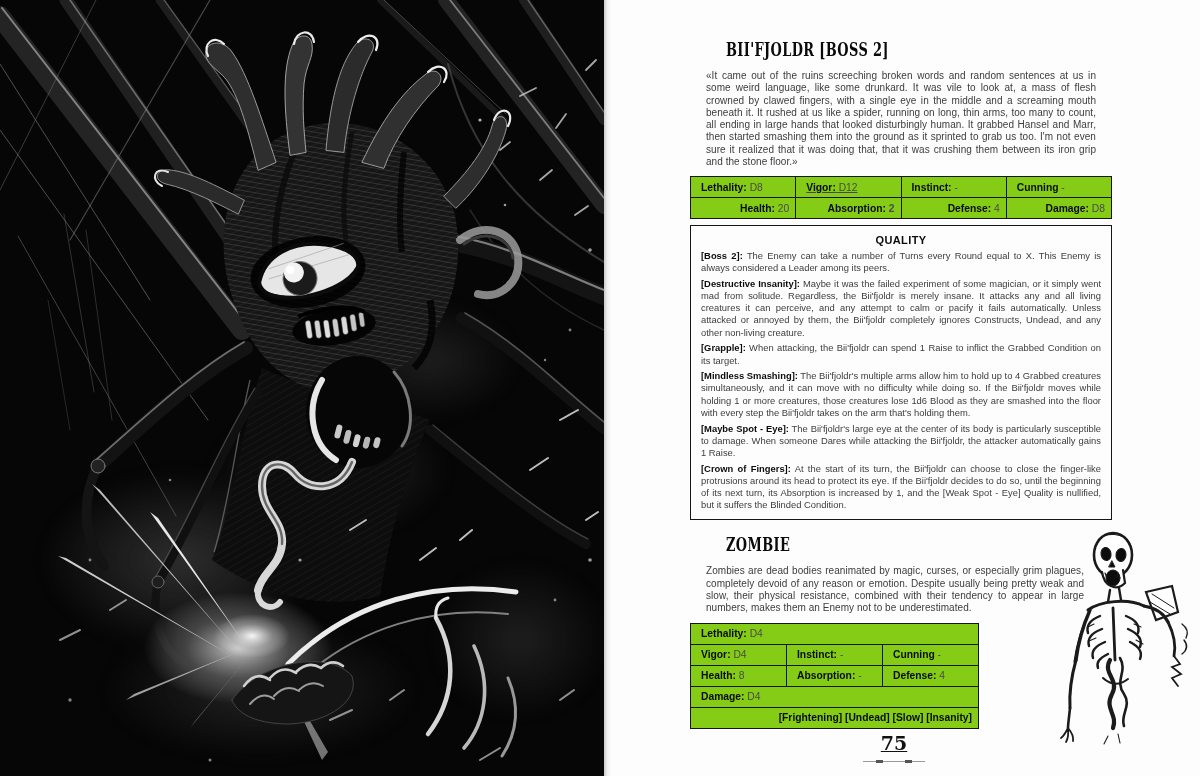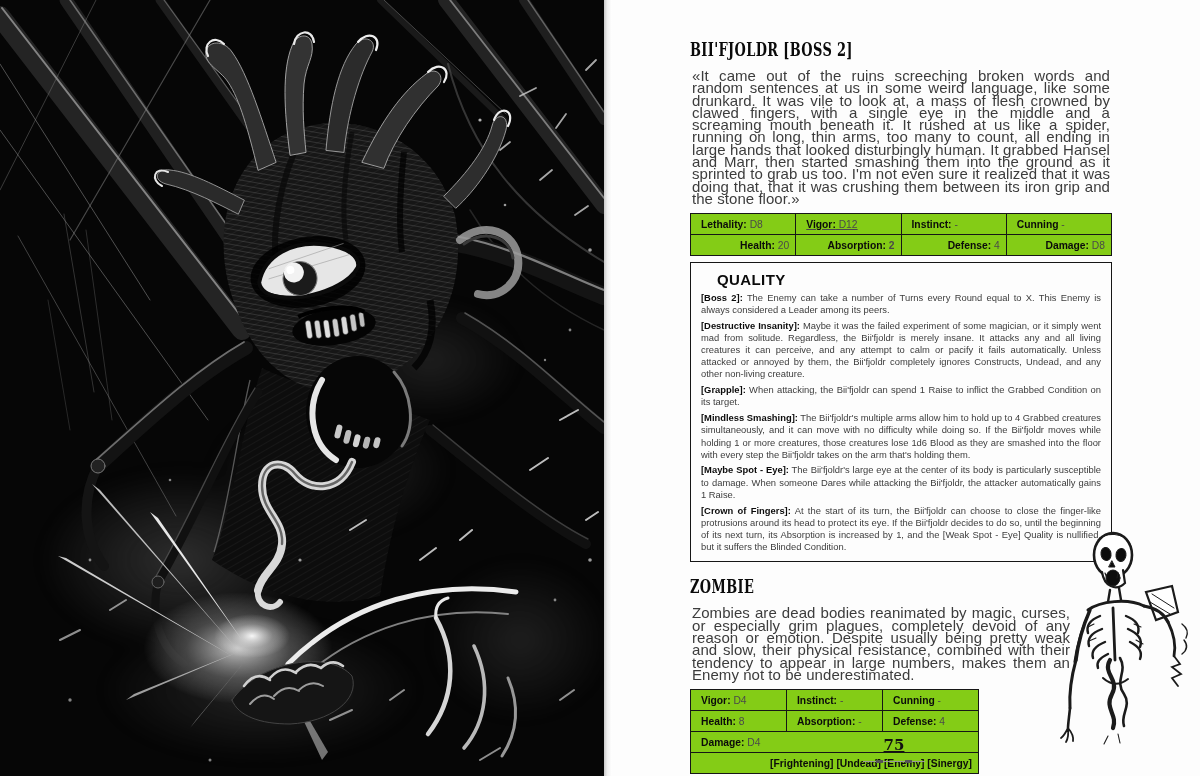--- a/index.html
+++ b/index.html
@@ -7,44 +7,44 @@
   .spread{position:relative;width:1200px;height:776px;display:flex;}
   .page-left{width:604px;height:776px;flex:none;background:#060606;overflow:hidden;}
   .page-left svg{display:block;width:604px;height:776px;}
   .fold{width:8px;height:776px;flex:none;background:linear-gradient(to right,#c9c9c9 0%,#efefef 40%,#ffffff 100%);}
   .page-right{flex:1;position:relative;background:#fdfdfd;color:#3a3a3a;}
   .content{position:absolute;left:78px;top:0;width:422px;}
 
   .display{margin:0;padding:0;}
   .squeeze{display:inline-block;transform:scaleX(.72);transform-origin:left center;
     font-family:"DejaVu Serif",serif;font-weight:800;color:#0a0a0a;letter-spacing:.5px;white-space:nowrap;}
-  h1.display{margin-top:40px;font-size:18px;line-height:20px;}
+  h1.display{margin-top:40px;font-size:18px;line-height:20px;margin-left:36px;}
   h1.zombie-h{margin-top:15px;}
 
-  .body-par{font-size:15px;line-height:12.3px;text-align:justify;margin:10px 2px 0;color:#3c3c3c;letter-spacing:.05px;}
+  .body-par{font-size:10px;line-height:12.3px;text-align:justify;margin:10px 16px 0;color:#3c3c3c;letter-spacing:.05px;}
   .zombie-par{width:378px;}
 
   .stat-table{border:1.5px solid #161616;margin-top:8px;font-size:10.3px;color:#4a4a4a;background:#84cc16;}
   .srow{display:flex;border-bottom:1.5px solid #161616;}
   .srow:last-child{border-bottom:none;text-align:right;}
   .cell{flex:1 1 0;padding:4.5px 6px 4.5px 10px;border-right:1.5px solid #161616;white-space:nowrap;overflow:hidden;}
   .cell:last-child{border-right:none;}
   .cell b{color:#0b0b0b;}
   .zombie-table{width:287px;}
 
   .quality-box{border:1.5px solid #161616;margin-top:6px;padding:6px 10px 8px;}
-  .qtitle{font-size:15px;font-weight:700;color:#0b0b0b;margin:2px 16px 1px;letter-spacing:.4px;}
+  .qtitle{font-size:11px;font-weight:700;color:#0b0b0b;margin:2px 4px 1px;letter-spacing:.4px;text-align:center;}
   .quality{font-size:9.4px;line-height:12.2px;text-align:justify;margin:3.5px 0 0;color:#3c3c3c;}
   .quality b{color:#0b0b0b;}
 
   .zombie-illu{position:absolute;left:446px;top:528px;width:136px;height:222px;}
 
   .pagefoot{position:absolute;left:0;right:0;bottom:0;height:50px;}
   .page-number{position:absolute;bottom:22px;left:50%;transform:translateX(-50%);margin-left:-12px;
-    font-family:"DejaVu Serif",serif;font-weight:800;font-size:15px;color:#111;text-decoration:underline;}
+    font-family:"DejaVu Serif",serif;font-weight:800;font-size:19px;color:#111;text-decoration:underline;}
   .pn-rule{position:absolute;bottom:14px;left:50%;margin-left:-43px;width:62px;height:1px;background:#9a9a9a;}
   .pn-rule::before,.pn-rule::after{content:"";position:absolute;top:-1px;width:7px;height:3px;background:#555;}
   .pn-rule::before{left:13px;}
   .pn-rule::after{right:13px;}
 </style>
 </head>
 <body>
 
 <div class="spread">
 
@@ -266,34 +266,37 @@
               <p class="quality"><b>[Crown of Fingers]:</b> At the start of its turn, the Bii'fjoldr can choose to close the finger-like protrusions around its head to protect its eye. If the Bii'fjoldr decides to do so, until the beginning of its next turn, its Absorption is increased by 1, and the [Weak Spot - Eye] Quality is nullified, but it suffers the Blinded Condition.</p>
             </div>
         </div>
       </section>
 
       <section>
         <h1 class="display zombie-h"><span class="squeeze">ZOMBIE</span></h1>
         <p class="body-par zombie-par">Zombies are dead bodies reanimated by magic, curses, or especially grim plagues, completely devoid of any reason or emotion. Despite usually being pretty weak and slow, their physical resistance, combined with their tendency to appear in large numbers, makes them an Enemy not to be underestimated.</p>
         <div class="stat-table zombie-table">
             <div class="srow">
+              <div class="cell" style="flex-grow: 3;"><b>Lethality:</b>&nbsp;D4</div>
+            </div>
+            <div class="srow">
               <div class="cell" style="flex-grow: 1;"><b>Vigor:</b>&nbsp;D4</div>
               <div class="cell" style="flex-grow: 1;"><b>Instinct:</b>&nbsp;-</div>
               <div class="cell" style="flex-grow: 1;"><b>Cunning</b>&nbsp;-</div>
             </div>
             <div class="srow">
               <div class="cell" style="flex-grow: 1;"><b>Health:</b>&nbsp;8</div>
               <div class="cell" style="flex-grow: 1;"><b>Absorption:</b>&nbsp;-</div>
               <div class="cell" style="flex-grow: 1;"><b>Defense:</b>&nbsp;4</div>
             </div>
             <div class="srow">
               <div class="cell" style="flex-grow: 3;"><b>Damage:</b>&nbsp;D4</div>
             </div>
             <div class="srow">
-              <div class="cell" style="flex-grow: 3;"><b>[Frightening] [Undead] [Enemy] [Sinergy]</b></div>
+              <div class="cell" style="flex-grow: 3;"><b>[Frightening] [Undead] [Slow] [Insanity]</b></div>
             </div>
           </div>
       </section>
     </div>
 
     <svg class="zombie-illu" viewBox="0 0 136 222" xmlns="http://www.w3.org/2000/svg">
       <g fill="none" stroke="#1b1b1b" stroke-linecap="round">
 
         <polygon points="88,64 114,58 120,84 98,92" fill="#ffffff" stroke-width="2.2"></polygon>
         <path d="M94,66 L116,80 M92,74 L112,86" stroke-width="1"></path>

